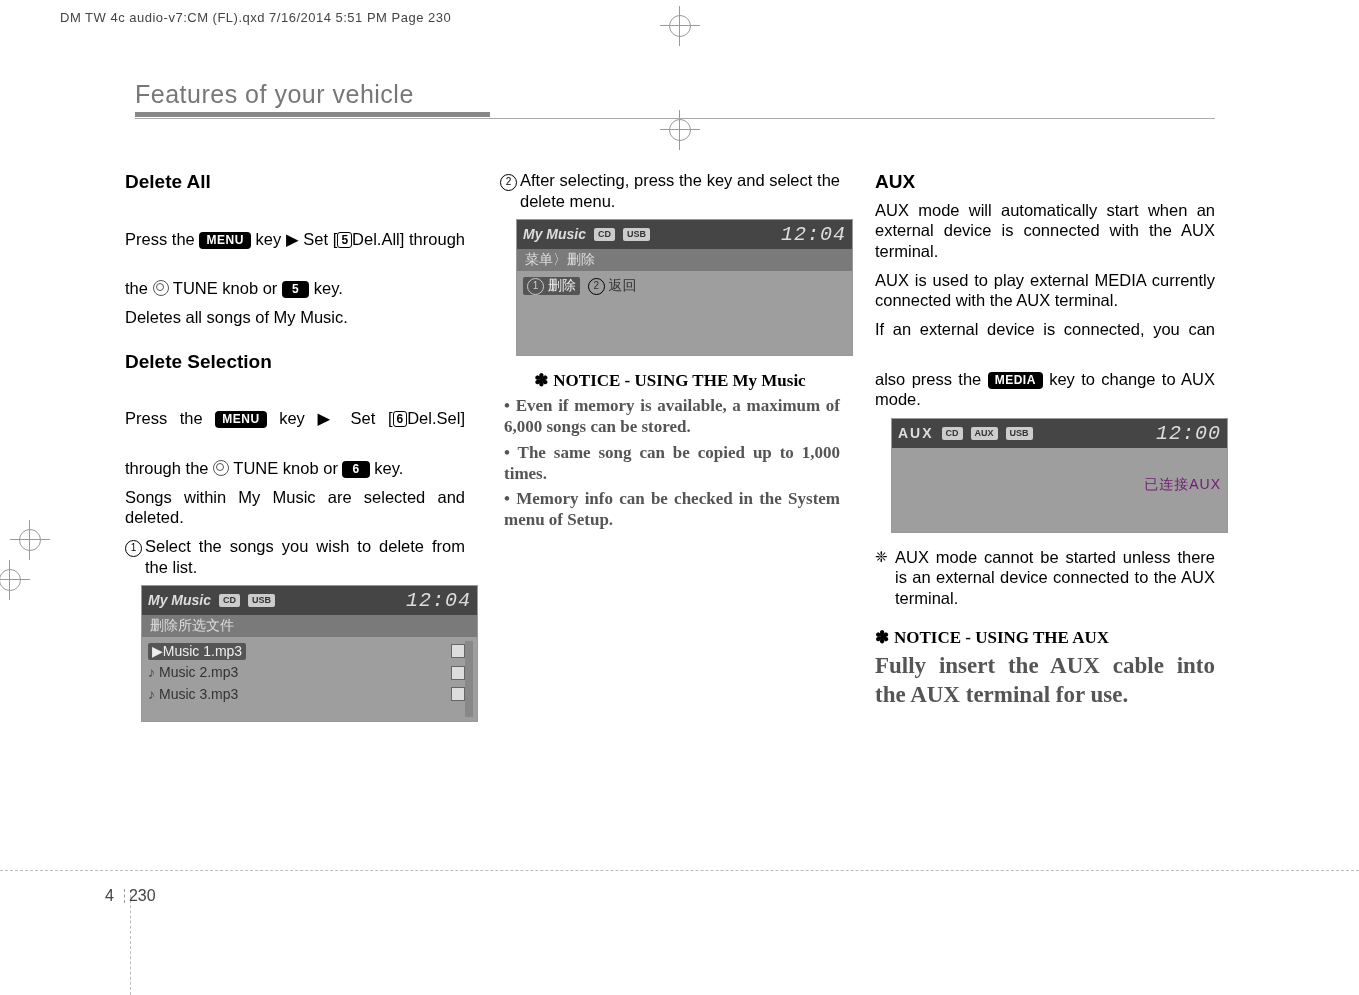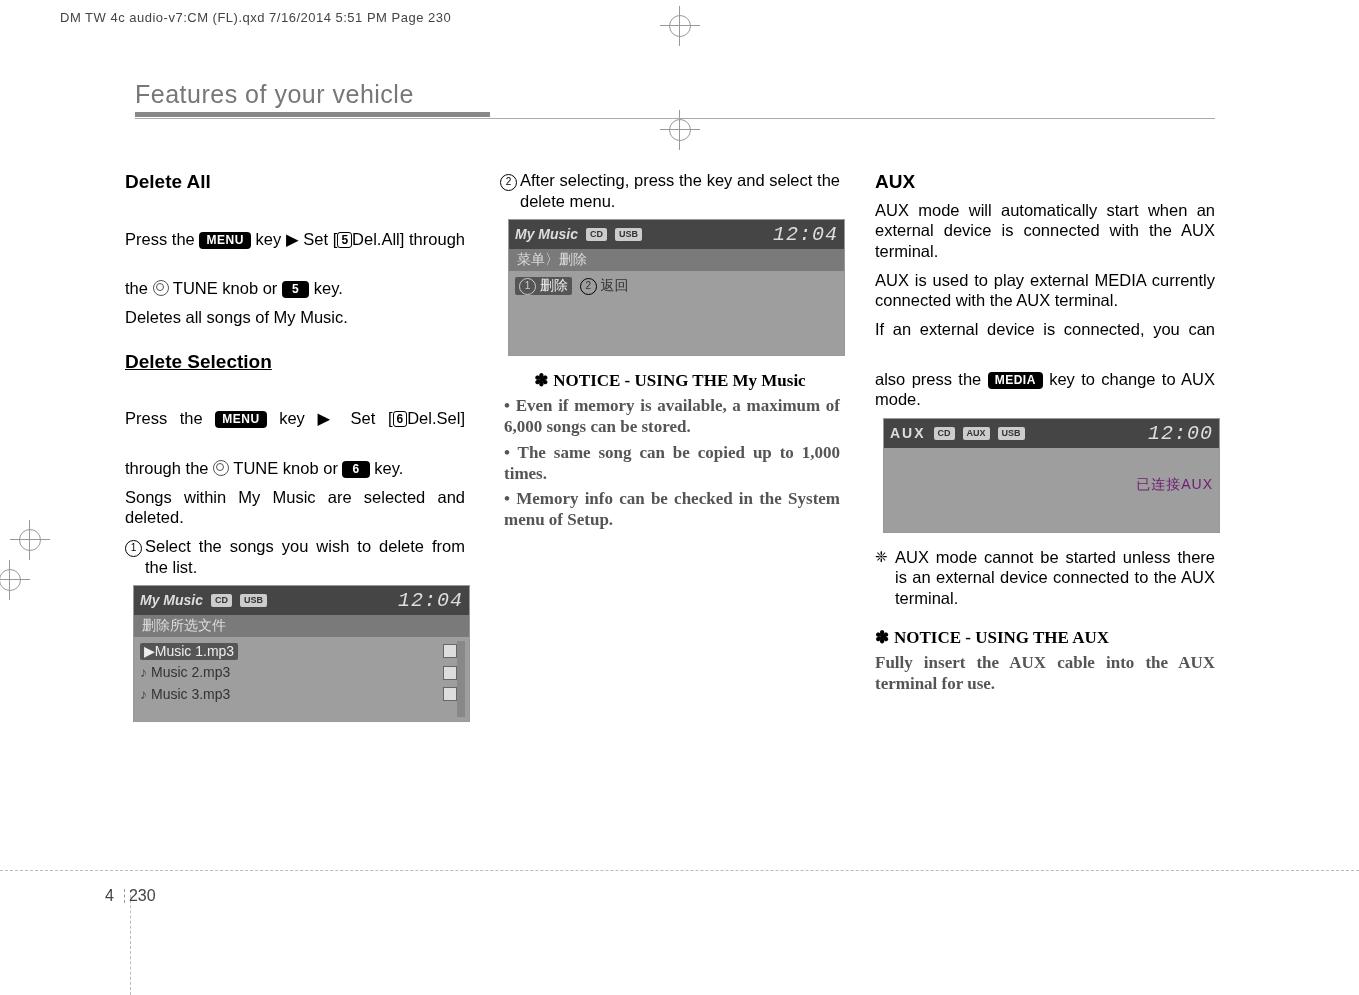--- a/index.html
+++ b/index.html
@@ -137,21 +137,21 @@
     font-weight:bold;
   }
   .circ-num {
     display:inline-block; width:15px; height:15px; border:1px solid #000;
     border-radius:50%; font-size:10px; text-align:center; line-height:14px;
     vertical-align:1px; font-weight:normal;
   }
   .lcd {
     width: 335px;
     border: 1px solid #999;
-    margin: 8px 0 14px 8px;
+    margin: 8px 0 14px 16px;
     font-family: Arial, sans-serif;
   }
   .lcd .bar {
     background: #454545;
     color: #ddd;
     display:flex;
     align-items:center;
     padding: 2px 6px;
     font-size:14px;
   }
@@ -204,21 +204,21 @@
     color:#555;
     font-weight:bold;
     font-size:17px;
     margin:0; padding:0 0 0 4px;
     list-style:none;
   }
   ul.notice li { margin-bottom:4px; text-align:justify; }
   ul.notice li::before { content:"• "; }
   .serif-body {
     font-family:"Times New Roman", serif;
-    color:#555; font-weight:bold; font-size:17px;
+    color:#555; font-weight:bold; font-size:23px;
     text-align:justify;
   }
   .snow { display:inline-block; font-size:15px; vertical-align:1px; }
   .hanging {
     display:flex;
   }
   .hanging .lead { flex:0 0 20px; }
   .hanging .txt { flex:1; text-align:justify; }
   .justify { text-align: justify; }
   .footer {
@@ -273,21 +273,21 @@
 
   <div class="col">
     <h3 class="sec">Delete All</h3>
     <p class="justify">
       <span>Press the </span>
       <span class="key">MENU</span>
       <span> key ▶ Set [</span><span class="boxed-digit">5</span><span>Del.All] through the </span><span class="knob-icon"></span><span> TUNE knob or </span><span class="key num">5</span><span> key.</span>
     </p>
     <p>Deletes all songs of My Music.</p>
 
-    <h3 class="sec" style="margin-top:22px;text-decoration:underline;">Delete Selection</h3>
+    <h3 class="sec" style="margin-top:22px;">Delete Selection</h3>
     <p class="justify">
       <span>Press the </span>
       <span class="key">MENU</span>
       <span> key ▶ Set [</span><span class="boxed-digit">6</span><span>Del.Sel] through the </span><span class="knob-icon"></span><span> TUNE knob or </span><span class="key num">6</span><span> key.</span>
     </p>
     <p class="justify">Songs within My Music are selected and deleted.</p>
     <div class="hanging">
       <div class="lead"><span class="circ-num">1</span></div>
       <div class="txt">Select the songs you wish to delete from the list.</div>
     </div>

